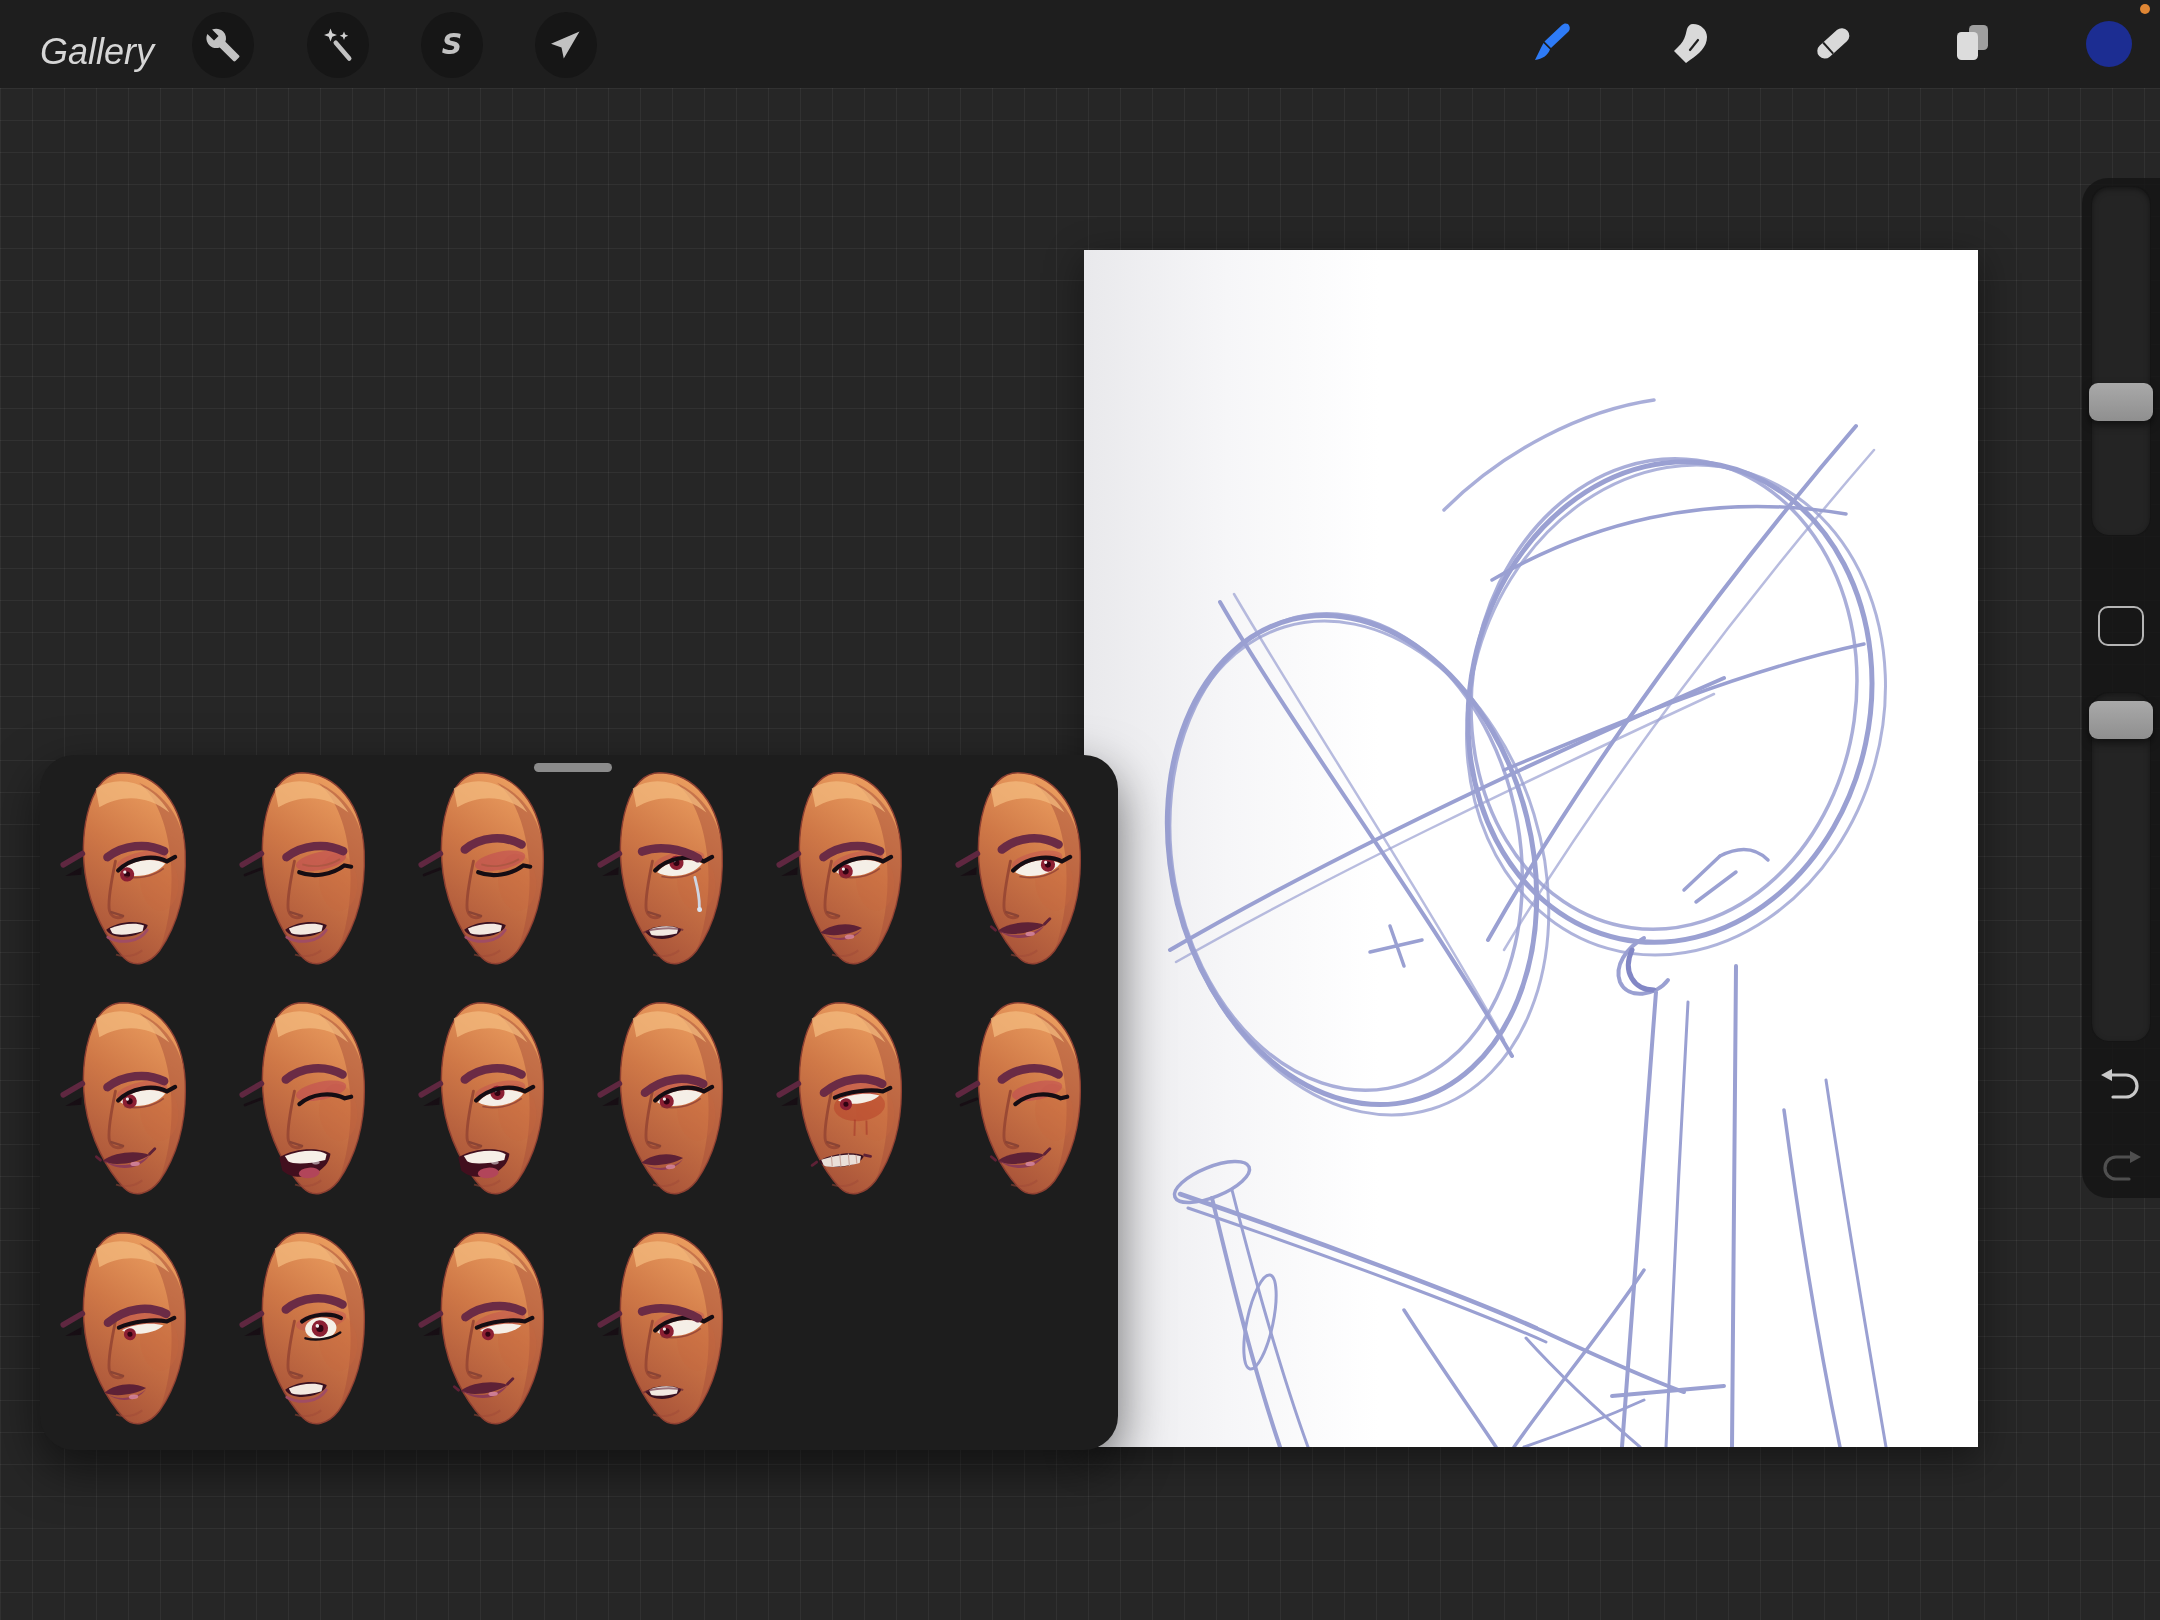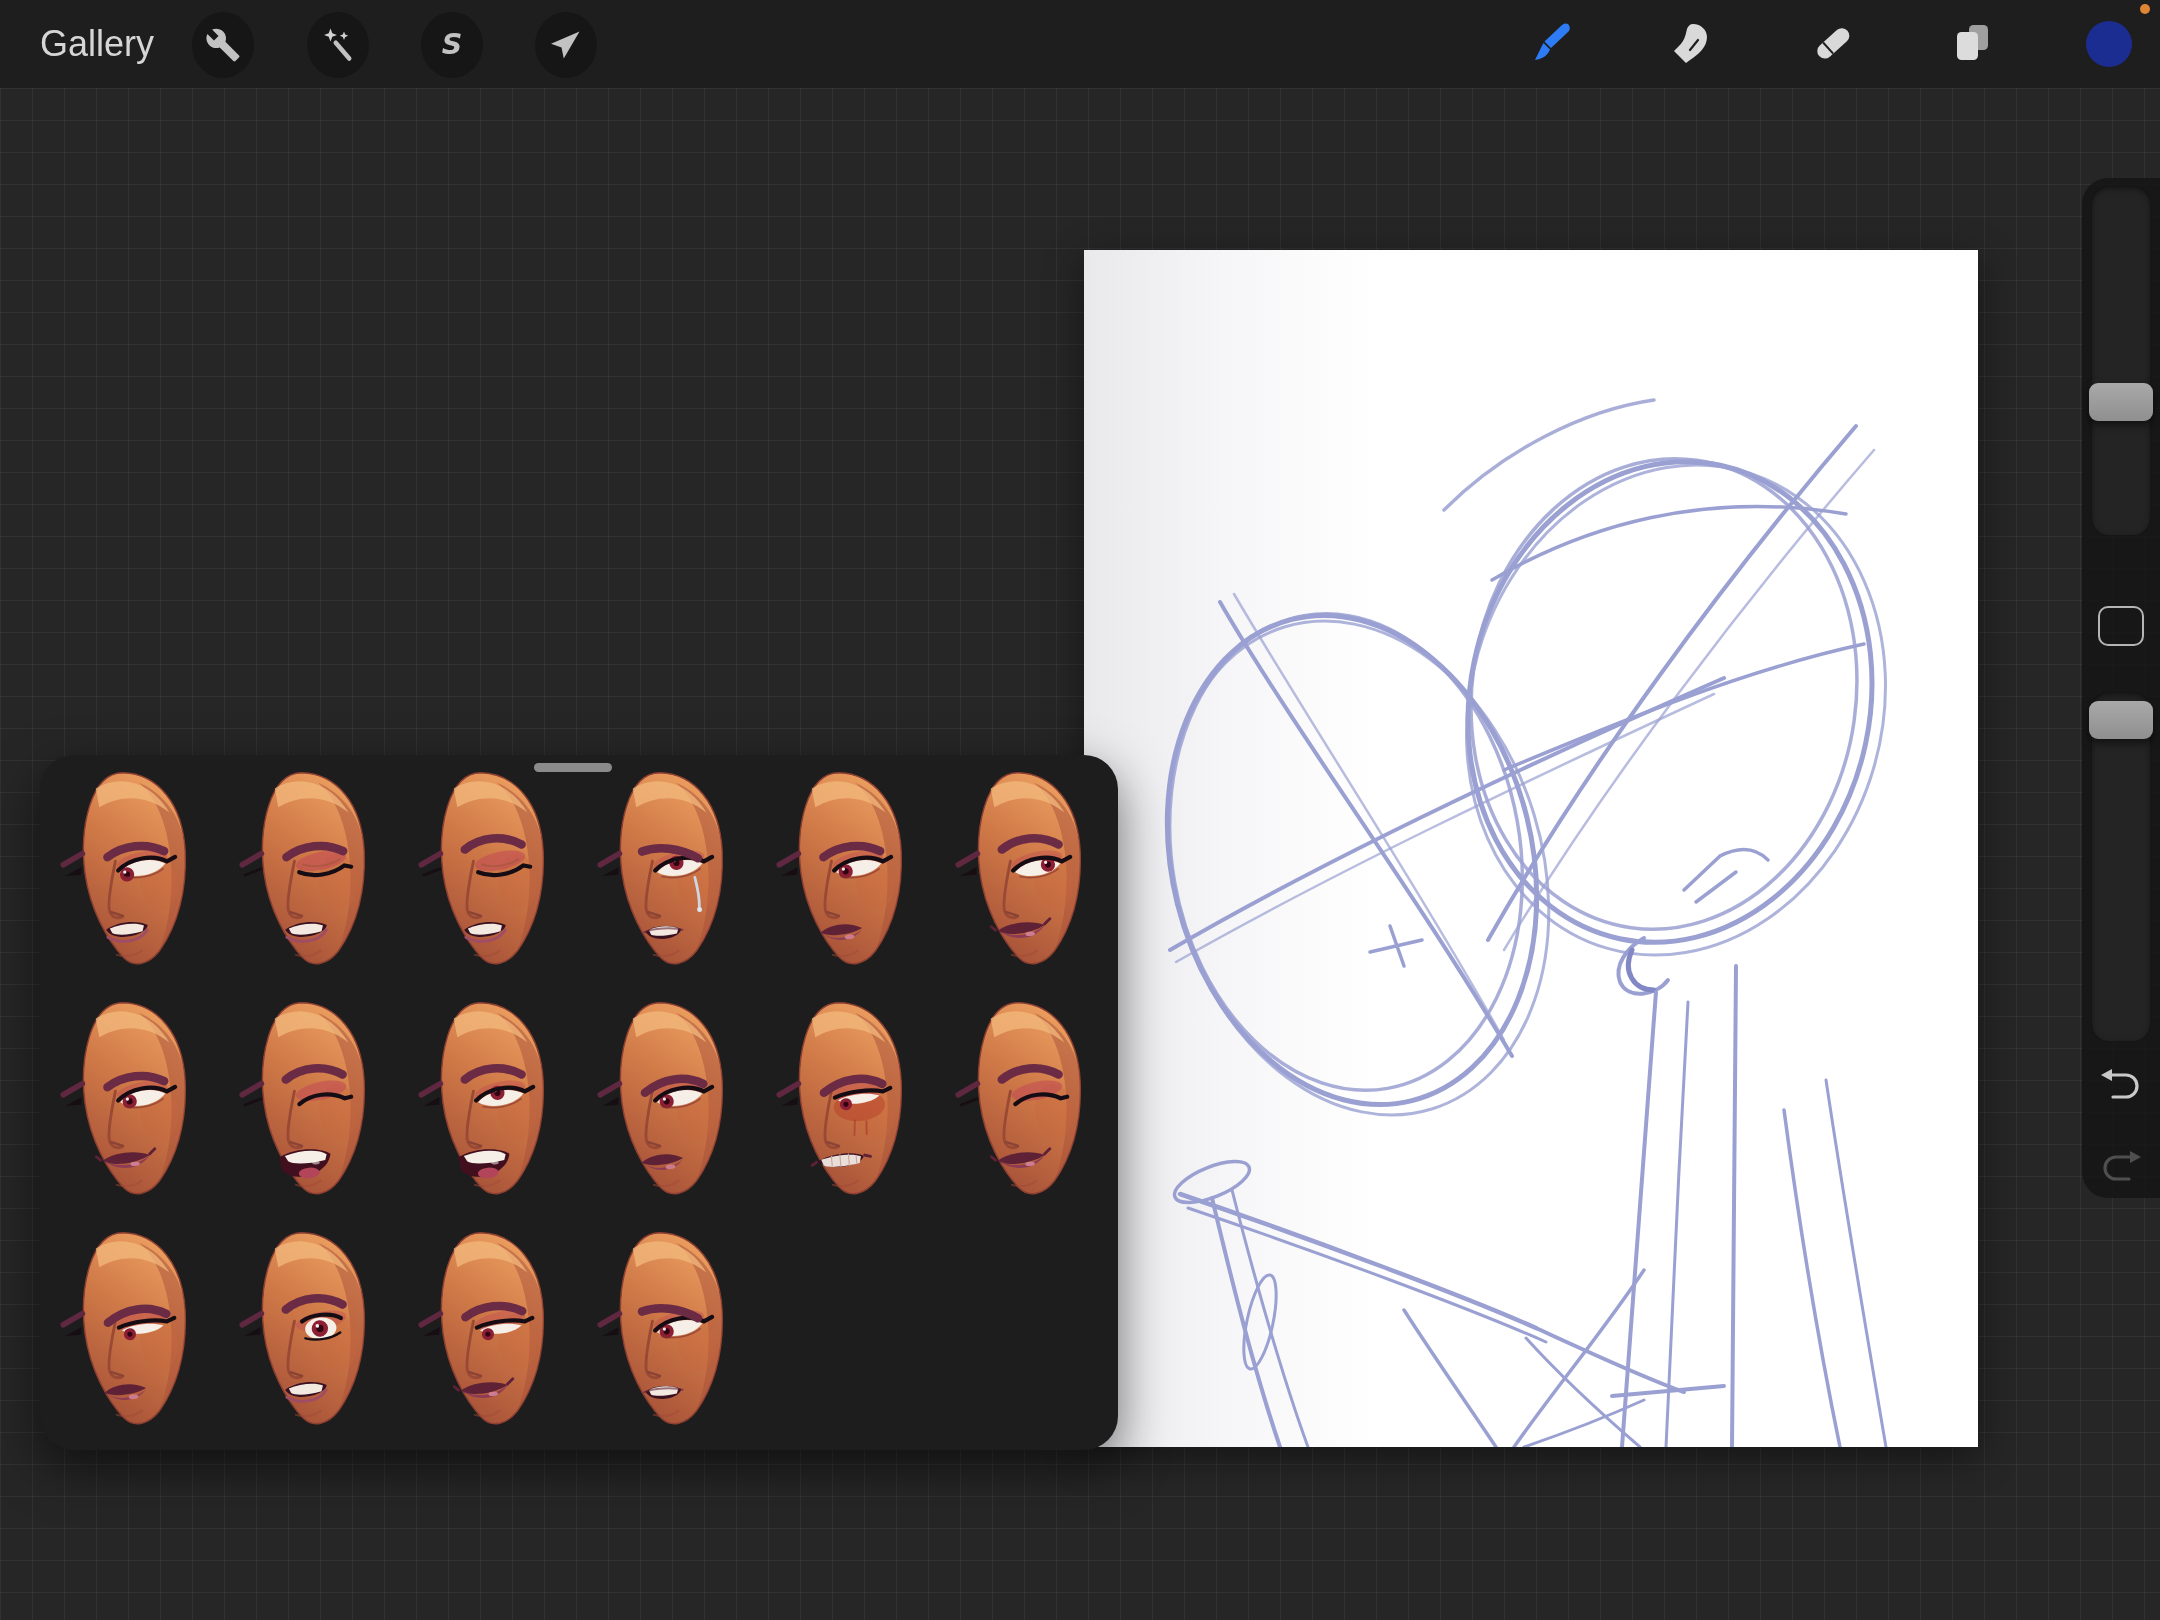--- a/index.html
+++ b/index.html
@@ -9,22 +9,22 @@
   
   #bg{position:absolute;left:0;top:88px;width:2160px;height:1532px;
     background-color:#262626;
     background-image:
       linear-gradient(rgba(255,255,255,.05) 1px, transparent 1px),
       linear-gradient(90deg, rgba(255,255,255,.05) 1px, transparent 1px);
     background-size:32px 32px;}
 
   
   #toolbar{position:absolute;left:0;top:0;width:2160px;height:88px;background:#1e1e1e;z-index:10;}
-  #gallery{position:absolute;left:40px;top:0;height:88px;line-height:88px;
-    font-size:36px;color:#d6d6d6;cursor:default;}
+  #gallery{position:absolute;left:40px;top:8px;height:88px;line-height:88px;
+    font-size:36px;color:#d6d6d6;cursor:default;font-style:italic;}
   .toolbtn{position:absolute;top:12px;width:62px;height:66px;border-radius:50%;
     background:#161616;border:none;display:flex;align-items:center;justify-content:center;padding:0;}
   .toolbtn svg{display:block;}
   .flatbtn{position:absolute;top:20px;width:48px;height:48px;background:transparent;border:none;
     display:flex;align-items:center;justify-content:center;padding:0;}
   #swatch{position:absolute;left:2086px;top:21px;width:46px;height:46px;border-radius:50%;
     background:#1c2d92;border:none;padding:0;}
   #statusdot{position:absolute;left:2140px;top:4px;width:10px;height:10px;border-radius:50%;
     background:#df8634;z-index:20;}
 

